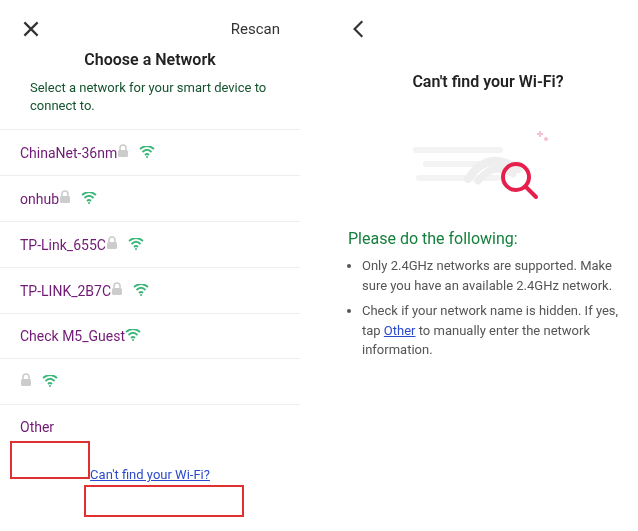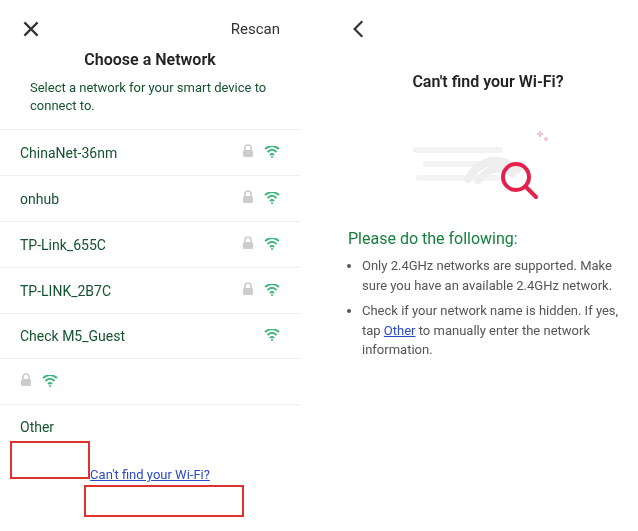--- a/index.html
+++ b/index.html
@@ -62,25 +62,24 @@
       color: #14532d;
       padding: 10px 30px 14px 30px;
       line-height: 1.4;
     }
     .list {
       border-top: 1px solid #eee;
     }
     .list-row {
       display: flex;
       align-items: center;
-      justify-content: space-between;
       padding: 14px 20px;
       border-bottom: 1px solid #eee;
       font-size: 14px;
-      color: #14532d;
+      color: #701a75;
     }
     .row-icons {
       display: flex;
       align-items: center;
       gap: 10px;
     }
     .lock-icon svg {
       fill: #ccc;
       width: 12px;
       height: 14px;

